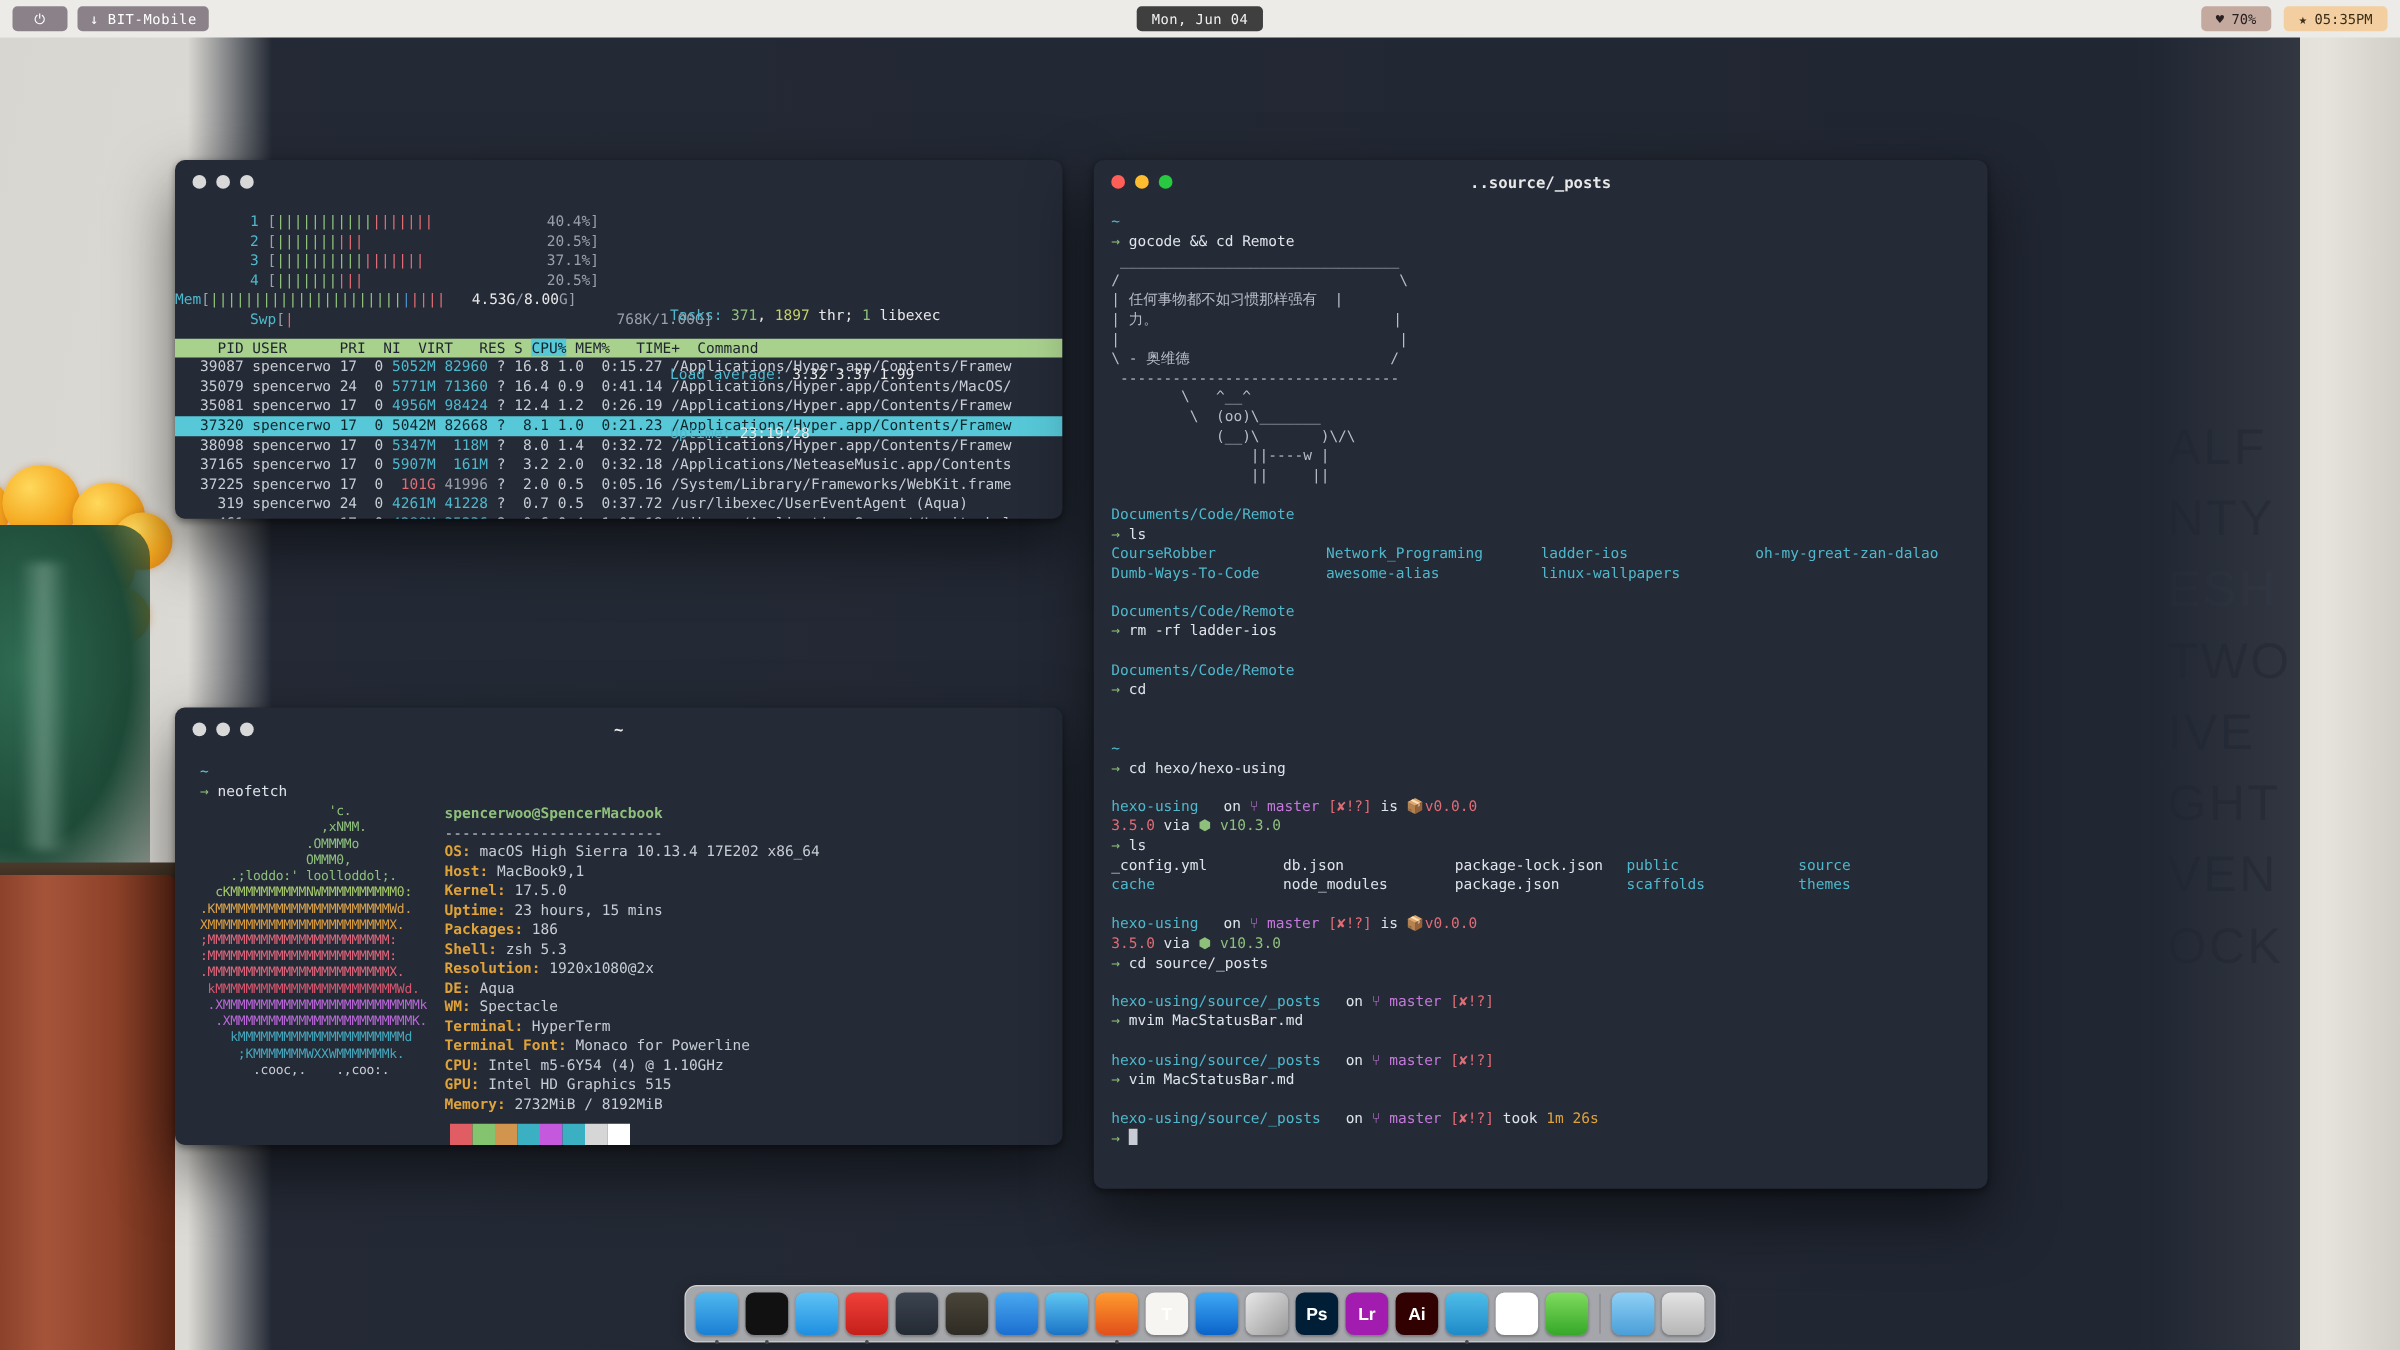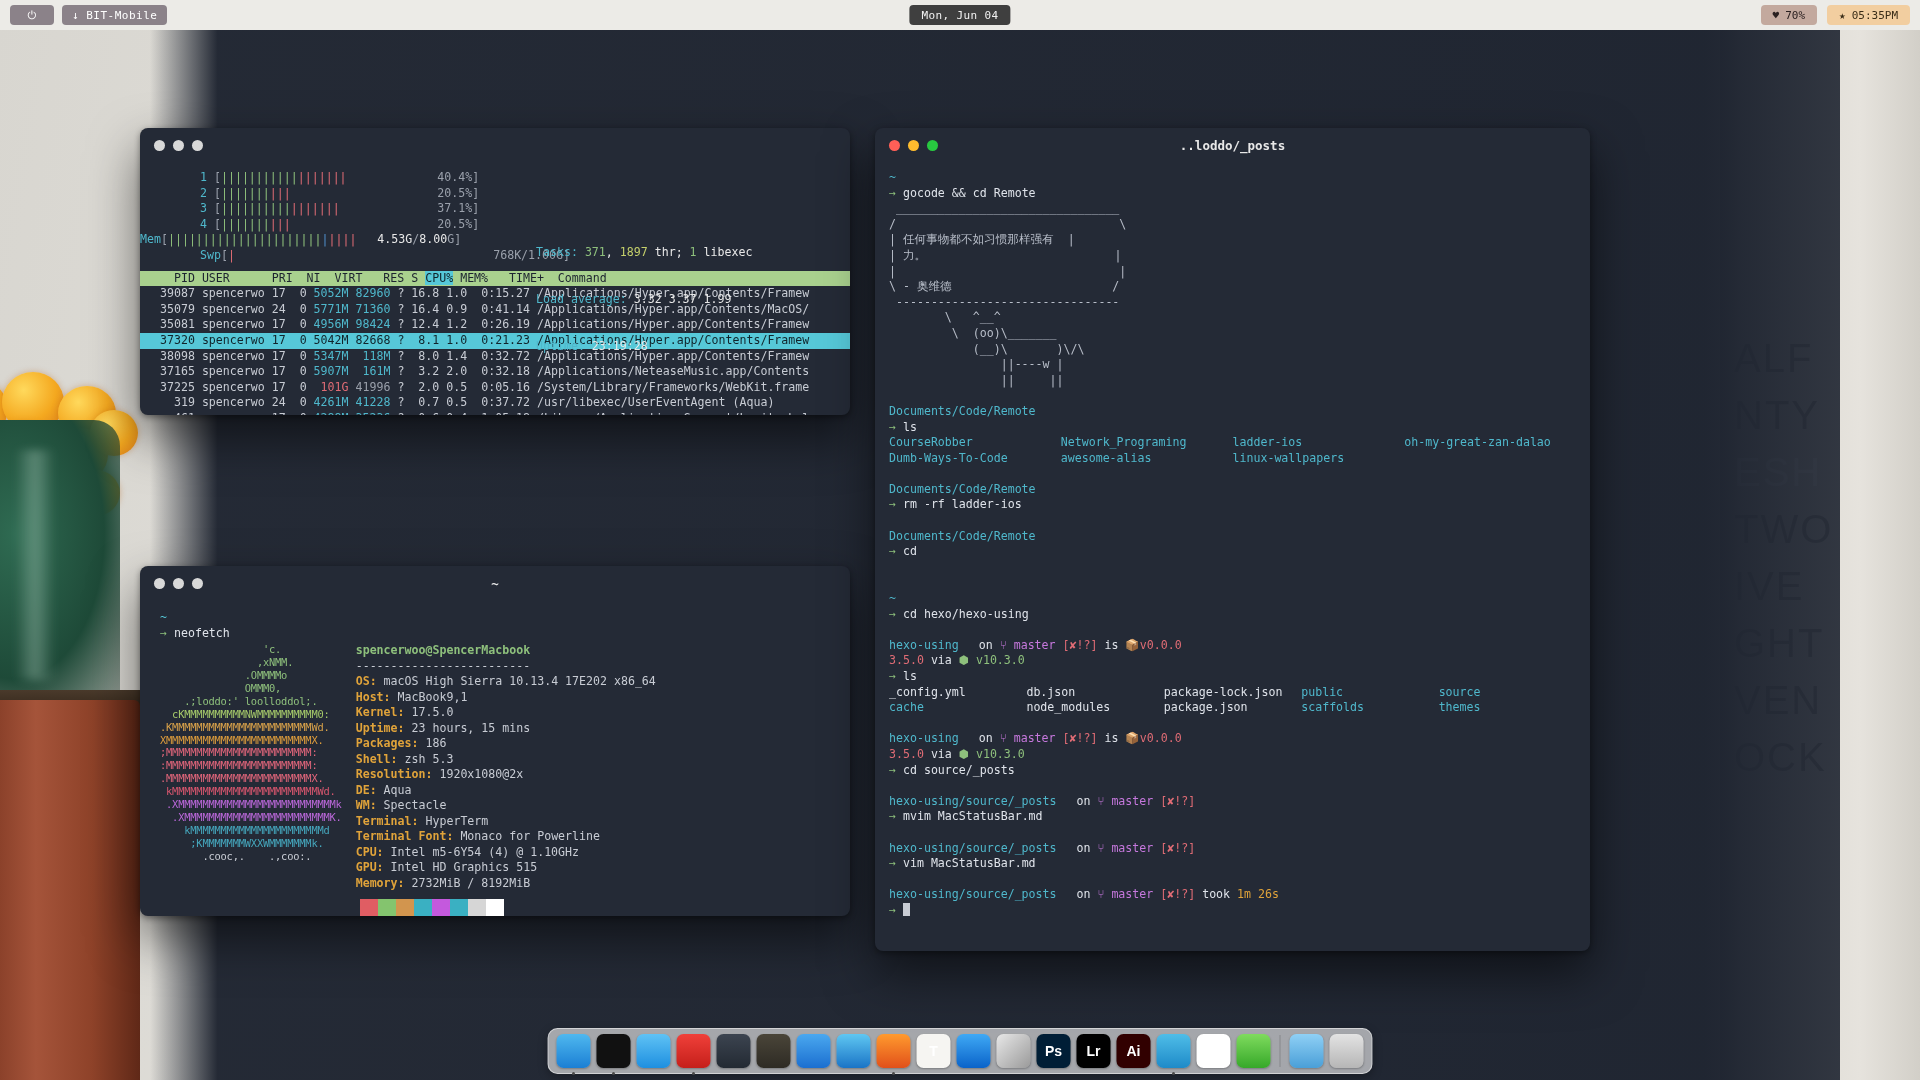--- a/index.html
+++ b/index.html
@@ -223,40 +223,40 @@
   <div class="termbody" id="neo-body"><div class="ntilde">~</div><div><span class="narrow">→</span> <span style="color:#dfe3ea">neofetch</span></div><div class="neo-flex"><div class="neo-art"><div style="color:#8ec07c">                 'c.</div><div style="color:#8ec07c">                ,xNMM.</div><div style="color:#8ec07c">              .OMMMMo</div><div style="color:#8ec07c">              OMMM0,</div><div style="color:#8ec07c">    .;loddo:' loolloddol;.</div><div style="color:#a5c96a">  cKMMMMMMMMMMNWMMMMMMMMMM0:</div><div style="color:#d9a24a">.KMMMMMMMMMMMMMMMMMMMMMMMWd.</div><div style="color:#dc9c3c">XMMMMMMMMMMMMMMMMMMMMMMMMX.</div><div style="color:#e0657a">;MMMMMMMMMMMMMMMMMMMMMMMM:</div><div style="color:#e0657a">:MMMMMMMMMMMMMMMMMMMMMMMM:</div><div style="color:#e0657a">.MMMMMMMMMMMMMMMMMMMMMMMMX.</div><div style="color:#d8566e"> kMMMMMMMMMMMMMMMMMMMMMMMMWd.</div><div style="color:#b967d8"> .XMMMMMMMMMMMMMMMMMMMMMMMMMMk</div><div style="color:#b967d8">  .XMMMMMMMMMMMMMMMMMMMMMMMMK.</div><div style="color:#45a7bd">    kMMMMMMMMMMMMMMMMMMMMMMd</div><div style="color:#45a7bd">     ;KMMMMMMMWXXWMMMMMMMk.</div><div style="color:#c8ccd4">       .cooc,.    .,coo:.</div></div><div class="neo-info"><div class="ni-user">spencerwoo@SpencerMacbook</div><div class="ni-rule">-------------------------</div><div><span class="ni-key">OS:</span> <span class="ni-val">macOS High Sierra 10.13.4 17E202 x86_64</span></div><div><span class="ni-key">Host:</span> <span class="ni-val">MacBook9,1</span></div><div><span class="ni-key">Kernel:</span> <span class="ni-val">17.5.0</span></div><div><span class="ni-key">Uptime:</span> <span class="ni-val">23 hours, 15 mins</span></div><div><span class="ni-key">Packages:</span> <span class="ni-val">186</span></div><div><span class="ni-key">Shell:</span> <span class="ni-val">zsh 5.3</span></div><div><span class="ni-key">Resolution:</span> <span class="ni-val">1920x1080@2x</span></div><div><span class="ni-key">DE:</span> <span class="ni-val">Aqua</span></div><div><span class="ni-key">WM:</span> <span class="ni-val">Spectacle</span></div><div><span class="ni-key">Terminal:</span> <span class="ni-val">HyperTerm</span></div><div><span class="ni-key">Terminal Font:</span> <span class="ni-val">Monaco for Powerline</span></div><div><span class="ni-key">CPU:</span> <span class="ni-val">Intel m5-6Y54 (4) @ 1.10GHz</span></div><div><span class="ni-key">GPU:</span> <span class="ni-val">Intel HD Graphics 515</span></div><div><span class="ni-key">Memory:</span> <span class="ni-val">2732MiB / 8192MiB</span></div></div></div><div class="swatches"><div class="sw" style="background:#e05d63"></div><div class="sw" style="background:#84c46e"></div><div class="sw" style="background:#d2954e"></div><div class="sw" style="background:#3ab0c2"></div><div class="sw" style="background:#c459dd"></div><div class="sw" style="background:#3ab0c2"></div><div class="sw" style="background:#d6d6d6"></div><div class="sw" style="background:#ffffff"></div></div></div>
 </div>
 
 <div class="term" id="posts-win">
   <div class="titlebar">
     <div class="dots">
       <span class="dot red"></span>
       <span class="dot yellow"></span>
       <span class="dot green"></span>
     </div>
-    <div class="wtitle">..loddo/_posts</div>
+    <div class="wtitle">..source/_posts</div>
   </div>
   <div class="termbody" id="posts-body"><div class="p-path">~</div><div><span class="p-arrow">→</span> <span class="p-cmd">gocode &amp;&amp; cd Remote</span></div><div class="p-cow"> ________________________________</div><div class="p-cow">/                                \</div><div class="p-cow">| 任何事物都不如习惯那样强有  |</div><div class="p-cow">| 力。                           |</div><div class="p-cow">|                                |</div><div class="p-cow">\ - 奥维德                       /</div><div class="p-cow"> --------------------------------</div><div class="p-cow">        \   ^__^</div><div class="p-cow">         \  (oo)\_______</div><div class="p-cow">            (__)\       )\/\</div><div class="p-cow">                ||----w |</div><div class="p-cow">                ||     ||</div><div class="p-blank"></div><div class="p-path">Documents/Code/Remote</div><div><span class="p-arrow">→</span> <span class="p-cmd">ls</span></div><div class="lsgrid"><div class="lscol w2 p-dir">CourseRobber</div><div class="lscol w2 p-dir">Network_Programing</div><div class="lscol w2 p-dir">ladder-ios</div><div class="lscol w2 p-dir">oh-my-great-zan-dalao</div></div><div class="lsgrid"><div class="lscol w2 p-dir">Dumb-Ways-To-Code</div><div class="lscol w2 p-dir">awesome-alias</div><div class="lscol w2 p-dir">linux-wallpapers</div><div class="lscol w2 p-dir"></div></div><div class="p-blank"></div><div class="p-path">Documents/Code/Remote</div><div><span class="p-arrow">→</span> <span class="p-cmd">rm -rf ladder-ios</span></div><div class="p-blank"></div><div class="p-path">Documents/Code/Remote</div><div><span class="p-arrow">→</span> <span class="p-cmd">cd</span></div><div class="p-blank"></div><div class="p-blank"></div><div class="p-path">~</div><div><span class="p-arrow">→</span> <span class="p-cmd">cd hexo/hexo-using</span></div><div class="p-blank"></div><div><span class="ps-repo">hexo-using</span><span class="ps-on"> on </span><span class="ps-branch">⑂ master</span> <span class="ps-flags">[✘!?]</span><span class="ps-is"> is </span><span>📦</span><span class="ps-ver">v0.0.0</span></div><div><span class="ps-ver">3.5.0</span><span class="ps-is"> via </span><span class="ps-node">⬢</span><span class="ps-node"> v10.3.0</span></div><div><span class="p-arrow">→</span> <span class="p-cmd">ls</span></div><div class="lsgrid"><div class="lscol p-file">_config.yml</div><div class="lscol p-file">db.json</div><div class="lscol p-file">package-lock.json</div><div class="lscol p-dir">public</div><div class="lscol p-dir">source</div></div><div class="lsgrid"><div class="lscol p-dir">cache</div><div class="lscol p-file">node_modules</div><div class="lscol p-file">package.json</div><div class="lscol p-dir">scaffolds</div><div class="lscol p-dir">themes</div></div><div class="p-blank"></div><div><span class="ps-repo">hexo-using</span><span class="ps-on"> on </span><span class="ps-branch">⑂ master</span> <span class="ps-flags">[✘!?]</span><span class="ps-is"> is </span><span>📦</span><span class="ps-ver">v0.0.0</span></div><div><span class="ps-ver">3.5.0</span><span class="ps-is"> via </span><span class="ps-node">⬢</span><span class="ps-node"> v10.3.0</span></div><div><span class="p-arrow">→</span> <span class="p-cmd">cd source/_posts</span></div><div class="p-blank"></div><div><span class="ps-repo">hexo-using/source/_posts</span><span class="ps-on"> on </span><span class="ps-branch">⑂ master</span> <span class="ps-flags">[✘!?]</span></div><div><span class="p-arrow">→</span> <span class="p-cmd">mvim MacStatusBar.md</span></div><div class="p-blank"></div><div><span class="ps-repo">hexo-using/source/_posts</span><span class="ps-on"> on </span><span class="ps-branch">⑂ master</span> <span class="ps-flags">[✘!?]</span></div><div><span class="p-arrow">→</span> <span class="p-cmd">vim MacStatusBar.md</span></div><div class="p-blank"></div><div><span class="ps-repo">hexo-using/source/_posts</span><span class="ps-on"> on </span><span class="ps-branch">⑂ master</span> <span class="ps-flags">[✘!?]</span><span class="ps-took"> took </span><span class="ps-dur">1m 26s</span></div><div><span class="p-arrow">→</span> <span class="cursor"></span></div></div>
 </div>
 
 <div id="dock">
     <div class="dk run" style="background:linear-gradient(180deg,#4fb8ef,#1b7fd4)"></div>
     <div class="dk run" style="background:#111111"></div>
     <div class="dk" style="background:linear-gradient(180deg,#5fc2f5,#1e8fe0)"></div>
     <div class="dk run" style="background:linear-gradient(180deg,#f0403a,#c51f1a)"></div>
     <div class="dk" style="background:linear-gradient(180deg,#3c4450,#232a33)"></div>
     <div class="dk" style="background:linear-gradient(180deg,#4a4539,#2e2b24)"></div>
     <div class="dk" style="background:linear-gradient(180deg,#4aa8ef,#1b6fd0)"></div>
     <div class="dk" style="background:linear-gradient(180deg,#5fc7f2,#1a74c6)"></div>
     <div class="dk run" style="background:linear-gradient(180deg,#ff9a2e,#e1501a)"></div>
     <div class="dk" style="background:#f6f5f2">T</div>
     <div class="dk" style="background:linear-gradient(180deg,#3fa9f5,#0a63c9)"></div>
     <div class="dk" style="background:linear-gradient(135deg,#e8e8e8,#9a9a9a)"></div>
     <div class="dk" style="background:#001e36">Ps</div>
-    <div class="dk" style="background:#000000">Lr</div>
+    <div class="dk" style="background:#a21caf">Lr</div>
     <div class="dk" style="background:#310000">Ai</div>
     <div class="dk run" style="background:linear-gradient(180deg,#4fbde8,#1e8ac8)"></div>
     <div class="dk" style="background:#ffffff"></div>
     <div class="dk" style="background:linear-gradient(180deg,#7fdb5e,#36a829)"></div>
     <div class="dksep"></div>
     <div class="dk" style="background:linear-gradient(180deg,#8fd0f5,#4a9fd8)"></div>
     <div class="dk" style="background:linear-gradient(180deg,#e3e3e3,#b6b6b6)"></div>
   </div>
 
 </body></html>

